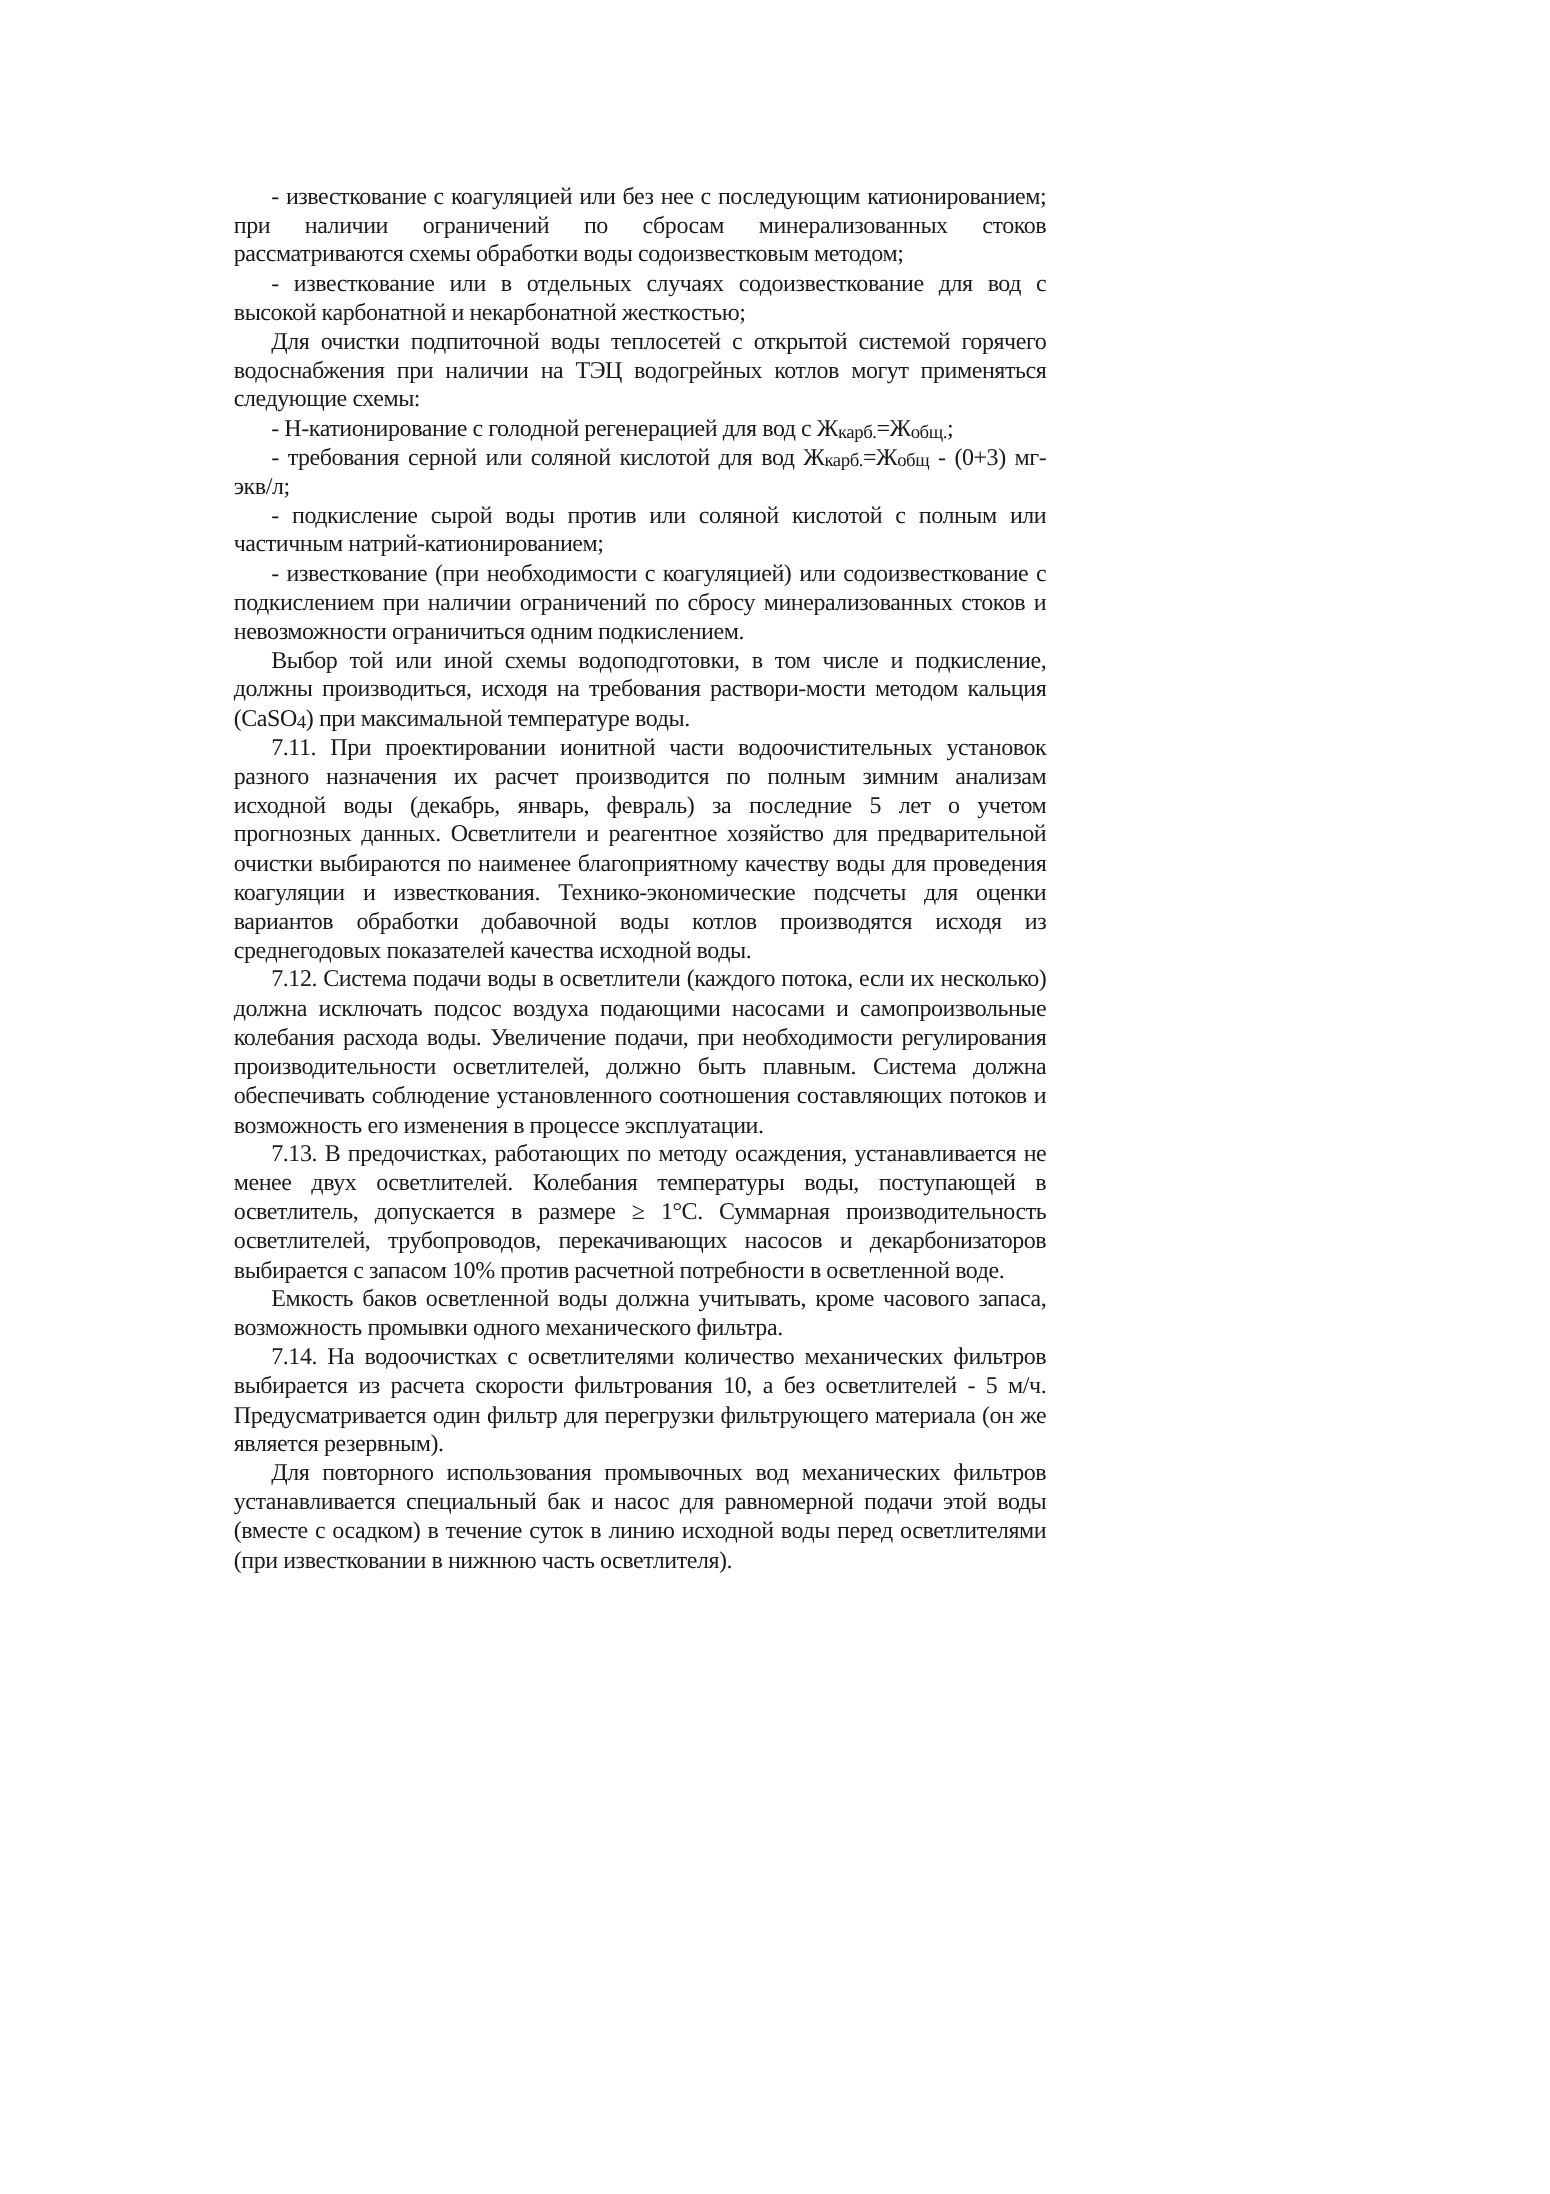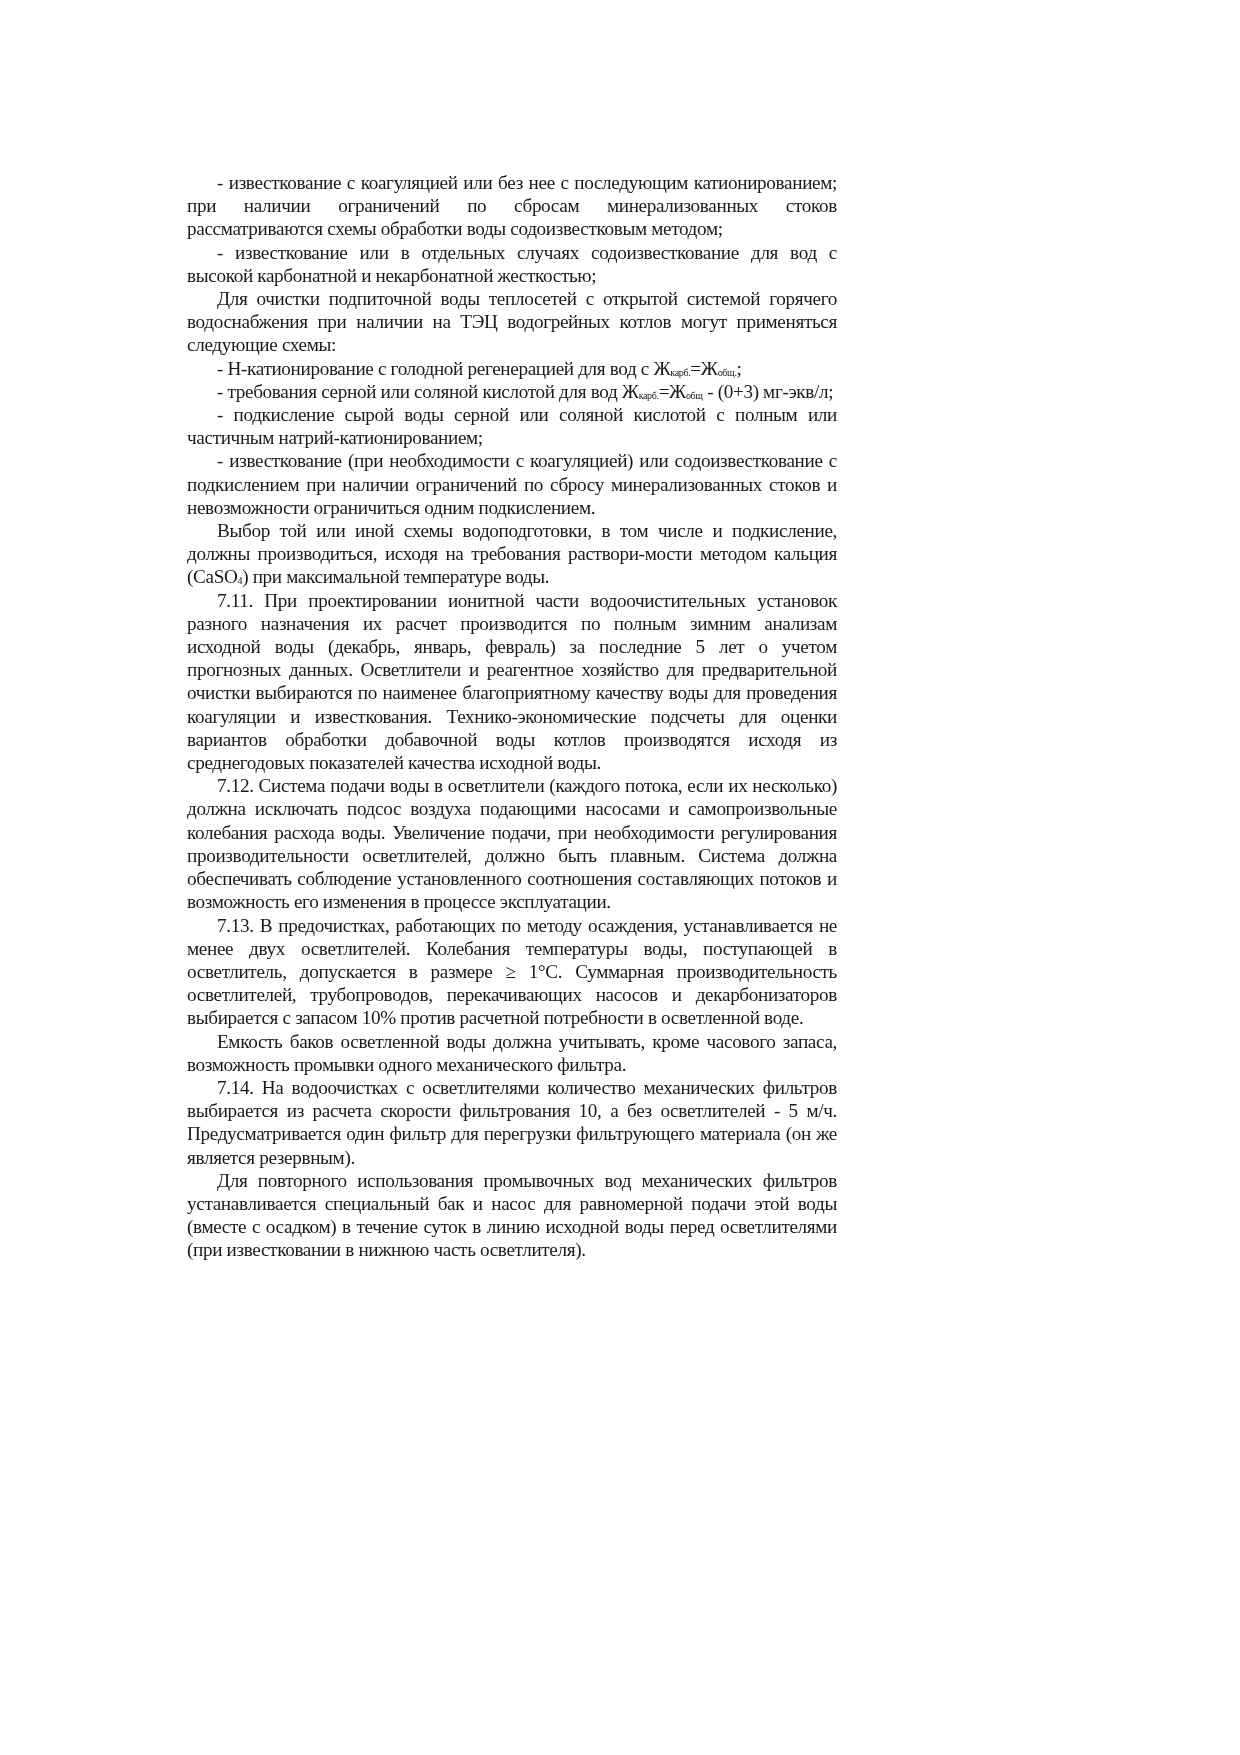--- a/index.html
+++ b/index.html
@@ -6,45 +6,44 @@
   body { width: 1240px; height: 1755px; position: relative; overflow: hidden; }
   .page {
     position: absolute;
     left: 187px;
     top: 146px;
     width: 650px;
     font-family: "Liberation Serif", serif;
     font-size: 19.2px;
     line-height: 23.2px;
     color: #1a1a1a;
-    margin-top: 25px;
   }
   .page p {
     margin: 0;
     text-indent: 30px;
     text-align: justify;
     letter-spacing: -0.35px;
     word-spacing: 0px;
   }
-  .page sub { font-size: 10px; vertical-align: -1px; line-height: 0; }
+  .page sub { font-size: 15px; vertical-align: -1px; line-height: 0; }
   .page sup { font-size: 11px; vertical-align: 7px; line-height: 0; }
 </style>
 </head>
 <body>
 
 <div class="page">
   <p>- известкование с коагуляцией или без нее с последующим катионированием; при наличии ограничений по сбросам минерализованных стоков рассматриваются схемы обработки воды содоизвестковым методом;</p>
   <p>- известкование или в отдельных случаях содоизвесткование для вод с высокой карбонатной и некарбонатной жесткостью;</p>
   <p>Для очистки подпиточной воды теплосетей с открытой системой горячего водоснабжения при наличии на ТЭЦ водогрейных котлов могут применяться следующие схемы:</p>
 
   <p><span>- Н-катионирование с голодной регенерацией для вод с Ж</span><sub>карб.</sub><span>=Ж</span><sub>общ.</sub><span>;</span></p>
 
   <p><span>- требования серной или соляной кислотой для вод Ж</span><sub>карб.</sub><span>=Ж</span><sub>общ</sub><span> - (0+3) мг-экв/л;</span></p>
 
-  <p>- подкисление сырой воды серной или соляной кислотой с полным или частичным натрий-катионированием;</p>
+  <p>- подкисление сырой воды против или соляной кислотой с полным или частичным натрий-катионированием;</p>
   <p>- известкование (при необходимости с коагуляцией) или содоизвесткование с подкислением при наличии ограничений по сбросу минерализованных стоков и невозможности ограничиться одним подкислением.</p>
 
   <p><span>Выбор той или иной схемы водоподготовки, в том числе и подкисление, должны производиться, исходя на требования раствори-мости методом кальция (CaSO</span><sub>4</sub><span>) при максимальной температуре воды.</span></p>
 
   <p>7.11. При проектировании ионитной части водоочистительных установок разного назначения их расчет производится по полным зимним анализам исходной воды (декабрь, январь, февраль) за последние 5 лет о учетом прогнозных данных. Осветлители и реагентное хозяйство для предварительной очистки выбираются по наименее благоприятному качеству воды для проведения коагуляции и известкования. Технико-экономические подсчеты для оценки вариантов обработки добавочной воды котлов производятся исходя из среднегодовых показателей качества исходной воды.</p>
   <p>7.12. Система подачи воды в осветлители (каждого потока, если их несколько) должна исключать подсос воздуха подающими насосами и самопроизвольные колебания расхода воды. Увеличение подачи, при необходимости регулирования производительности осветлителей, должно быть плавным. Система должна обеспечивать соблюдение установленного соотношения составляющих потоков и возможность его изменения в процессе эксплуатации.</p>
   <p>7.13. В предочистках, работающих по методу осаждения, устанавливается не менее двух осветлителей. Колебания температуры воды, поступающей в осветлитель, допускается в размере ≥ 1°С. Суммарная производительность осветлителей, трубопроводов, перекачивающих насосов и декарбонизаторов выбирается с запасом 10% против расчетной потребности в осветленной воде.</p>
   <p>Емкость баков осветленной воды должна учитывать, кроме часового запаса, возможность промывки одного механического фильтра.</p>
   <p>7.14. На водоочистках с осветлителями количество механических фильтров выбирается из расчета скорости фильтрования 10, а без осветлителей - 5 м/ч. Предусматривается один фильтр для перегрузки фильтрующего материала (он же является резервным).</p>
 

